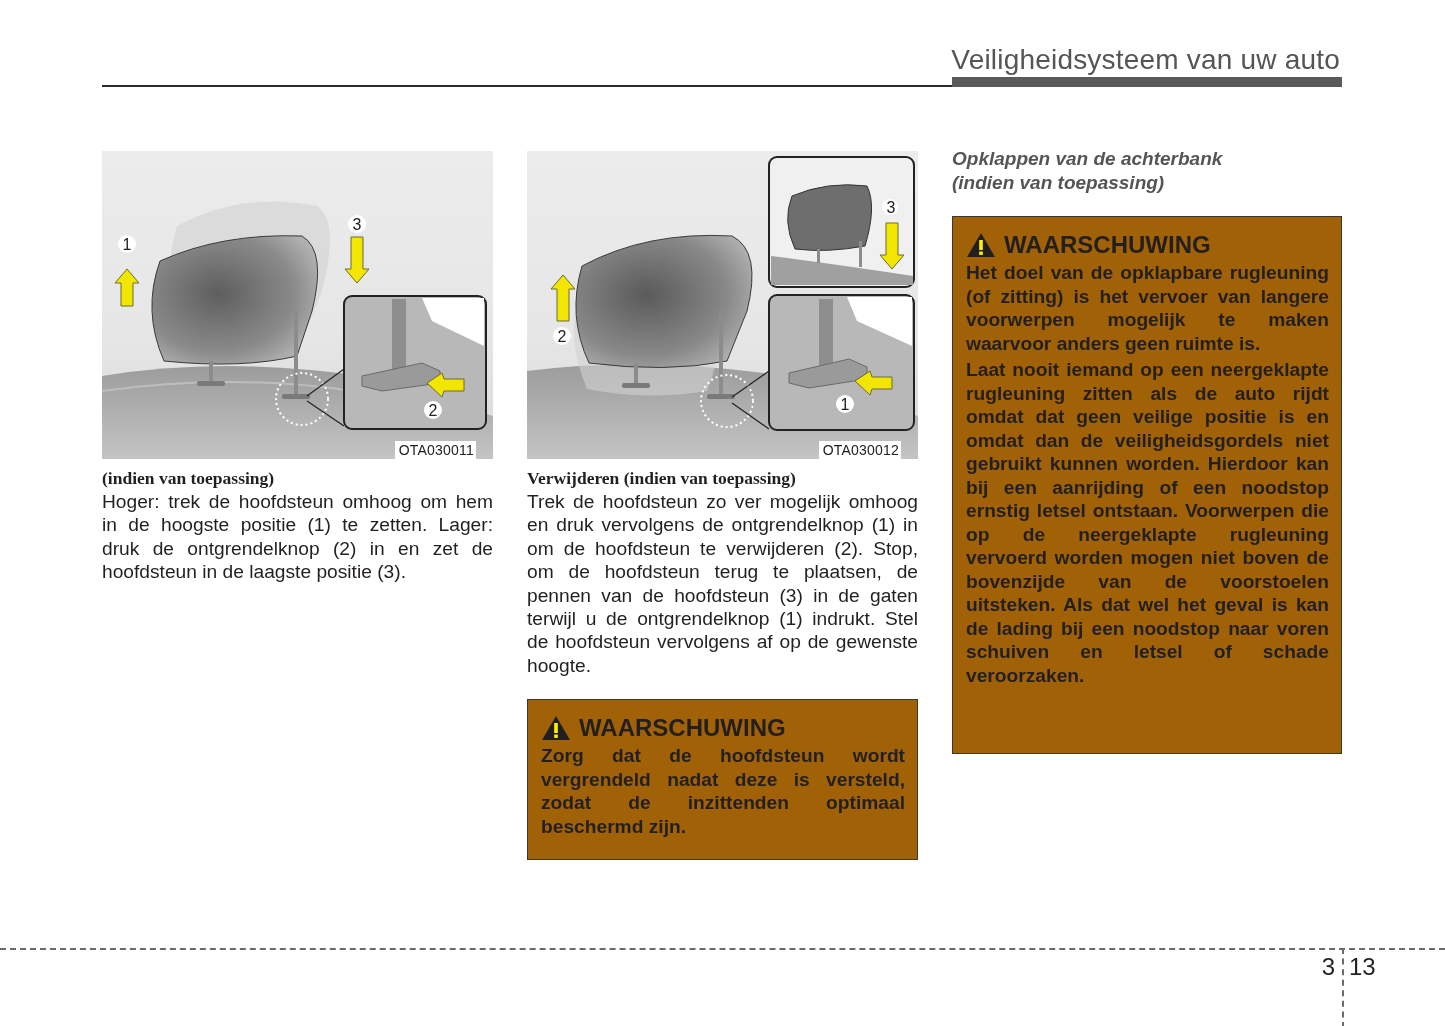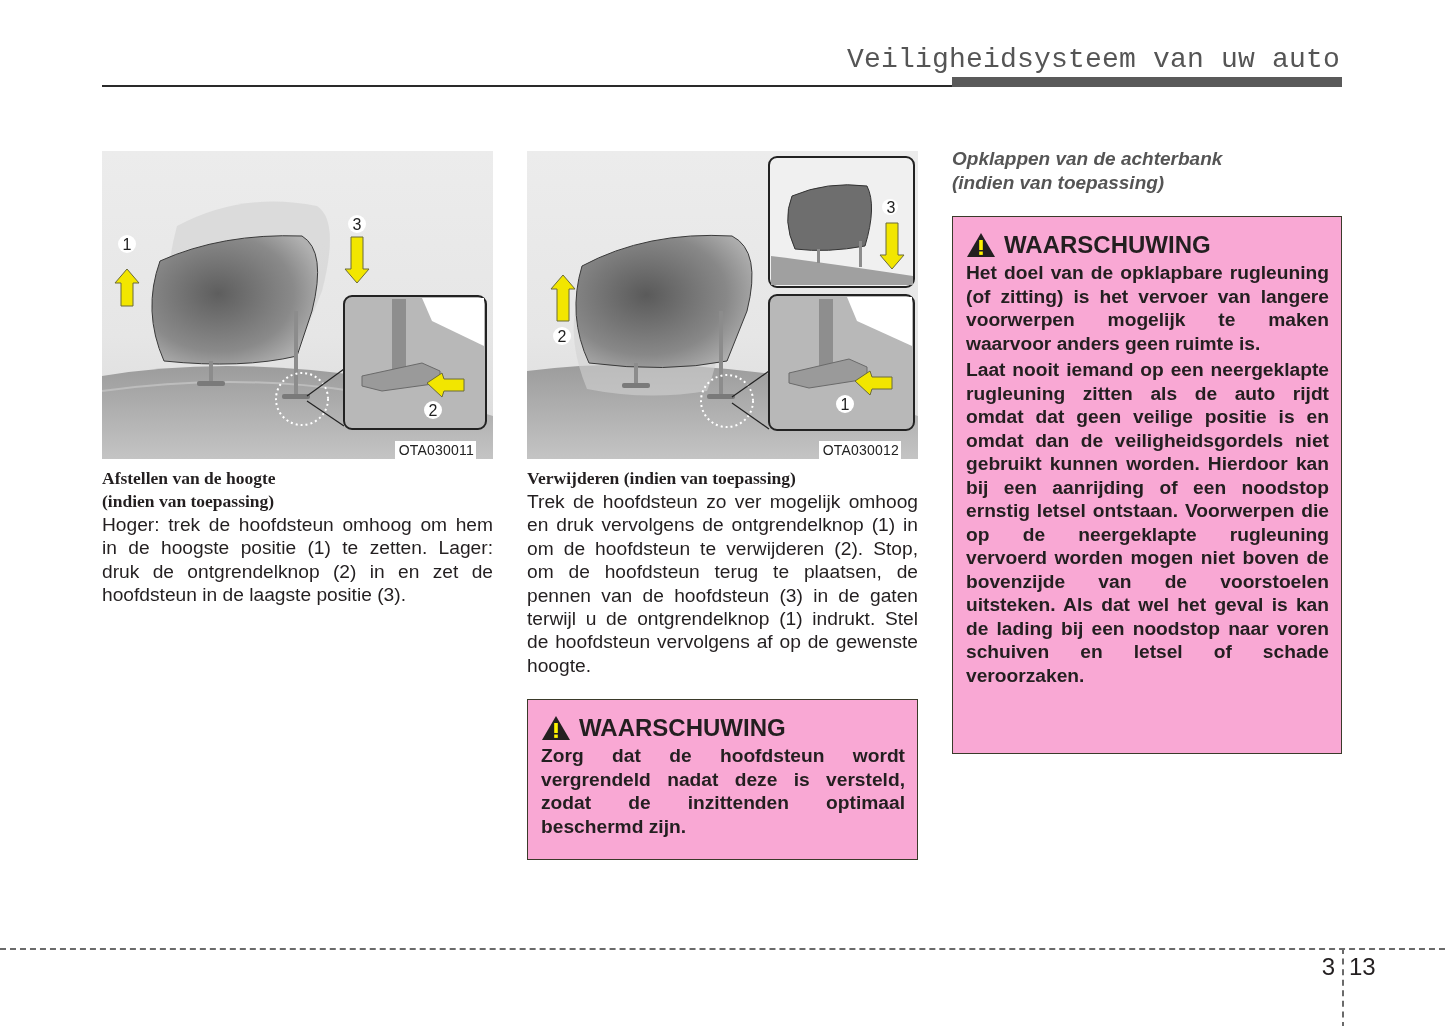--- a/index.html
+++ b/index.html
@@ -13,21 +13,21 @@
       position: relative;
       overflow: hidden;
       font-family: "Liberation Sans", sans-serif;
       color: #231f20;
     }
     
     .hdr-title {
       position: absolute;
       right: 105px;
       top: 44px;
-      font-family: Liberation Mono, monospace;
+      font-family: Liberation Sans, sans-serif;
       font-size: 28px;
       color: #555555;
       letter-spacing: 0.2px;
       white-space: nowrap;
     }
     .hdr-rule-thin {
       position: absolute;
       left: 102px;
       top: 85px;
       width: 852px;
@@ -92,21 +92,21 @@
       font-family: "Liberation Sans", sans-serif;
       font-style: italic;
       font-weight: bold;
       font-size: 19px;
       line-height: 23.5px;
       color: #555555;
     }
 
     
     .warn {
-      background: #f9a8d4;
+      background: #a16207;
       border: 1.5px solid #3a3a2a;
       box-sizing: border-box;
       padding: 14px 12px 14px 13px;
     }
     .warn-title {
       display: flex;
       align-items: center;
       font-weight: bold;
       font-size: 24px;
       line-height: 28px;
@@ -213,21 +213,20 @@
       <text x="25" y="99" font-size="16" text-anchor="middle" fill="#222" font-family="Liberation Sans, sans-serif">1</text>
       <circle cx="255" cy="73" r="9" fill="#ffffff"></circle>
       <text x="255" y="79" font-size="16" text-anchor="middle" fill="#222" font-family="Liberation Sans, sans-serif">3</text>
       <circle cx="331" cy="259" r="9" fill="#ffffff"></circle>
       <text x="331" y="265" font-size="16" text-anchor="middle" fill="#222" font-family="Liberation Sans, sans-serif">2</text>
     </svg>
     <div class="fig-code">OTA030011</div>
   </div>
 
   <div class="heading-serif">
-    <div>Afstellen van de hoogte</div>
     <div>(indien van toepassing)</div>
   </div>
   <p class="body-text">Hoger: trek de hoofdsteun omhoog om hem in de hoogste positie (1) te zetten. Lager: druk de ontgrendelknop (2) in en zet de hoofdsteun in de laagste positie (3).</p>
 </div>
 
 <div class="col col-2">
   <div class="figure">
     <svg width="391" height="308" viewBox="0 0 391 308">
       <defs>
         <radialGradient id="hr2" cx="40%" cy="45%" r="65%">

